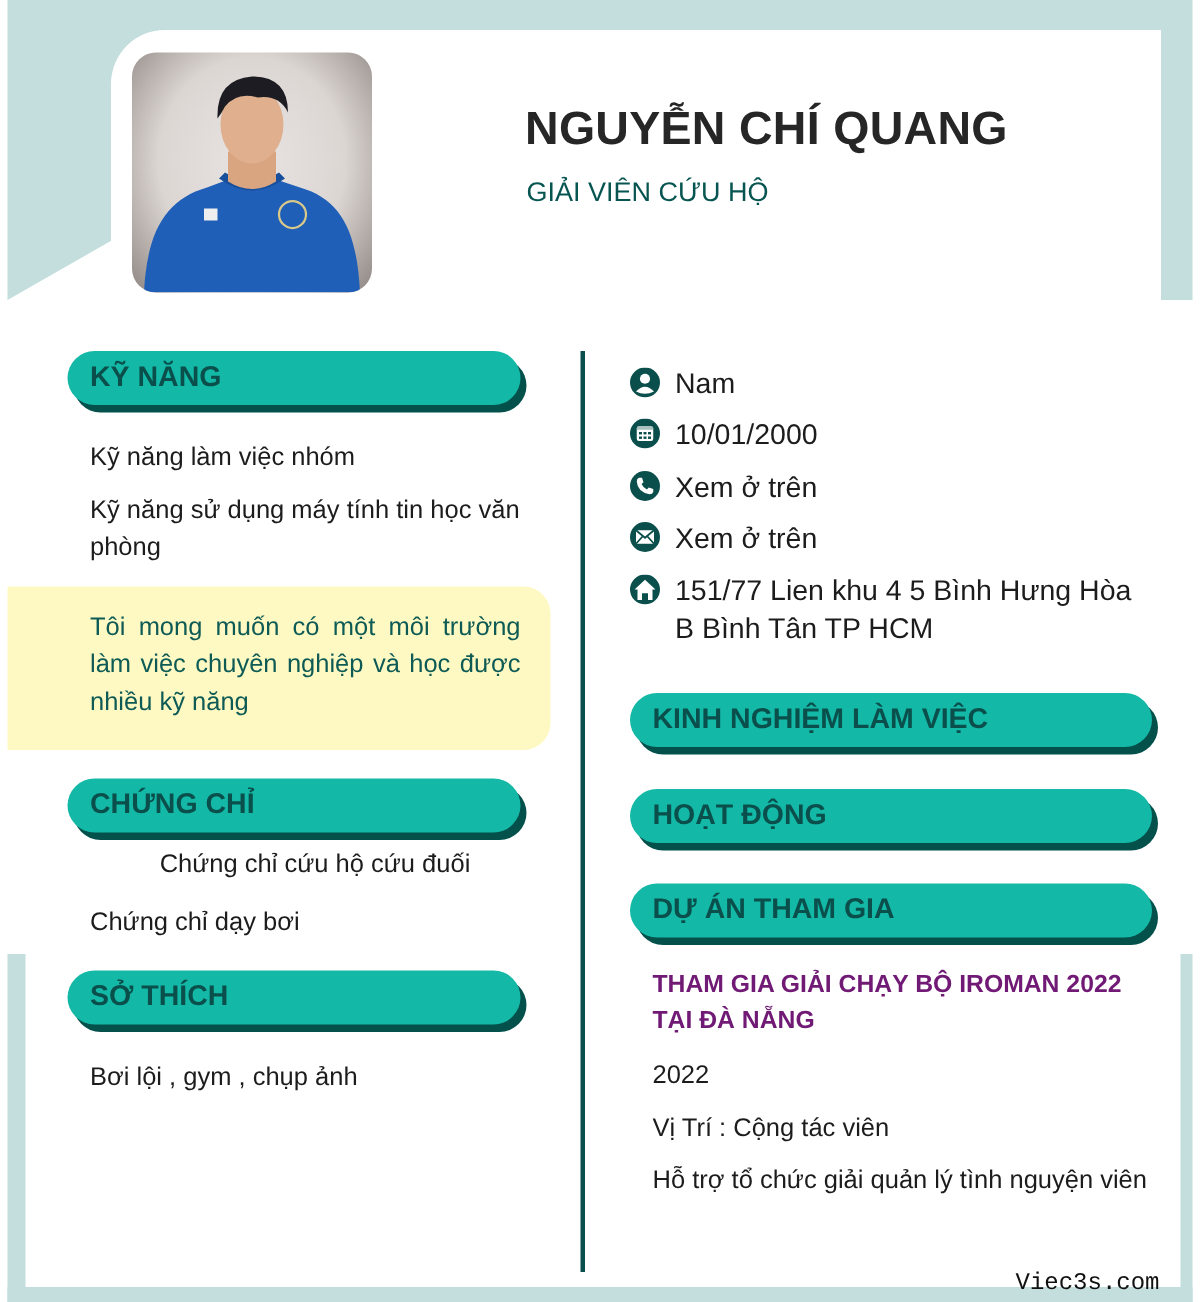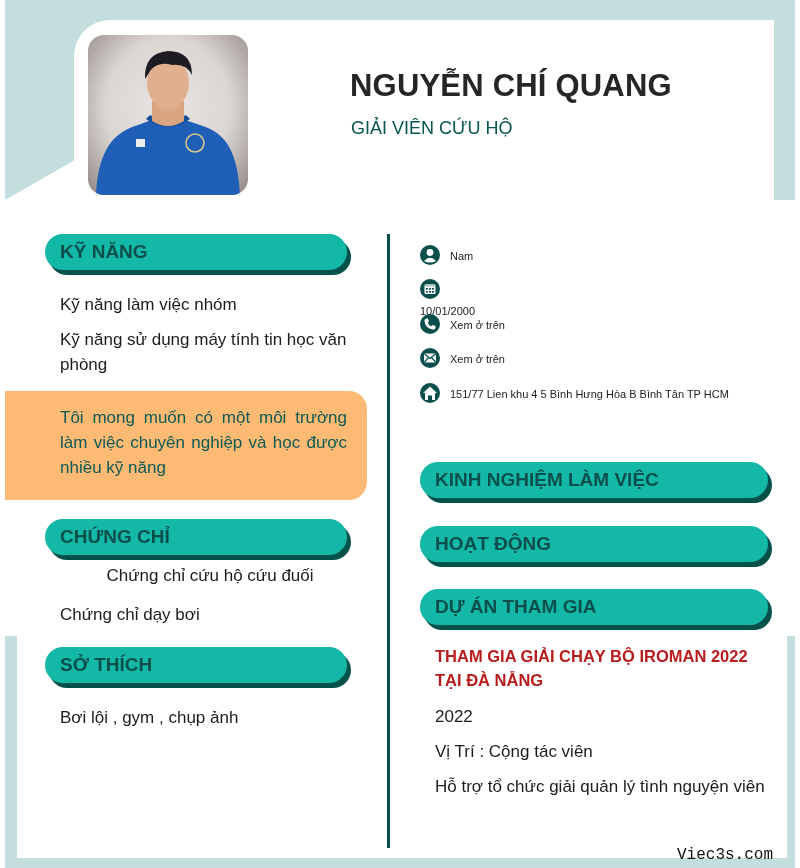--- a/index.html
+++ b/index.html
@@ -23,29 +23,29 @@
   .title { position: absolute; left: 351px; top: 118px; font-size: 18px; color: #075551; }
 
   .divider { position: absolute; left: 387px; top: 234px; width: 3px; height: 614px; background: #0a4f4b; }
 
   .section-head { position: absolute; height: 36px; background: #14b8a6; border-radius: 18px;
                   box-shadow: 4px 5px 0 #04504b; display: flex; align-items: center; padding-left: 15px;
                   font-size: 19px; font-weight: bold; color: #0a4f4b; }
 
   .txt { position: absolute; font-size: 17px; line-height: 25px; color: #1c1c1c; }
 
-  .objective { position: absolute; left: 5px; top: 391px; width: 362px; height: 109px; background: #fdba74;
+  .objective { position: absolute; left: 5px; top: 391px; width: 362px; height: 109px; background: #fef9c3;
                border-radius: 0 18px 18px 0; padding: 14px 20px 0 55px; font-size: 17px; line-height: 25px;
                color: #0e5a55; text-align: justify; }
 
   .info-row { position: absolute; left: 420px; display: flex; align-items: flex-start; }
   .info-row .ic { width: 20px; height: 20px; margin-right: 10px; margin-top: 1px; flex: none; }
-  .info-row .v { font-size: 11px; line-height: 25px; color: #1c1c1c; }
+  .info-row .v { font-size: 19px; line-height: 25px; color: #1c1c1c; }
 
-  .proj-title { position: absolute; left: 435px; top: 644px; width: 330px; font-size: 16.5px; font-weight: bold; line-height: 24px; color: #b91c1c; }
+  .proj-title { position: absolute; left: 435px; top: 644px; width: 330px; font-size: 16.5px; font-weight: bold; line-height: 24px; color: #701a75; }
   .watermark { position: absolute; left: 677px; top: 846px; font-family: "Liberation Mono", "DejaVu Sans Mono", monospace; font-size: 16px; color: #111; }
 </style>
 </head>
 <body>
 
 <div class="bg bg-top"></div>
 <div class="bg bg-top-white"></div>
 <div class="bg bg-diag"></div>
 <div class="bg bg-left-bottom"></div>
 <div class="bg bg-right-bottom"></div>
@@ -87,21 +87,21 @@
 <div class="txt" style="left:60px; top:705px; width:300px;">Bơi lội , gym , chụp ảnh</div>
 
 <div class="info-row" style="top:244px;">
   <svg class="ic" viewBox="0 0 20 20">
     <circle cx="10" cy="10" r="10" fill="#0a4f4b"></circle>
     <circle cx="10" cy="7.5" r="3.4" fill="#fff"></circle>
     <path d="M4 16 Q10 9.5 16 16 Q10 19 4 16 Z" fill="#fff"></path>
   </svg>
   <span class="v">Nam</span>
 </div>
-<div class="info-row" style="top:278px;flex-direction:column;">
+<div class="info-row" style="top:278px;">
   <svg class="ic" viewBox="0 0 20 20">
     <circle cx="10" cy="10" r="10" fill="#0a4f4b"></circle>
     <rect x="4.5" y="5" width="11" height="10" rx="1.5" fill="#fff"></rect>
     <rect x="4.5" y="5" width="11" height="2.5" fill="#0a4f4b" opacity="0.35"></rect>
     <g fill="#0a4f4b">
       <rect x="6" y="9" width="2" height="1.6"></rect>
         <rect x="9" y="9" width="2" height="1.6"></rect>
         <rect x="12" y="9" width="2" height="1.6"></rect>
       <rect x="6" y="12" width="2" height="1.6"></rect>
         <rect x="9" y="12" width="2" height="1.6"></rect>

